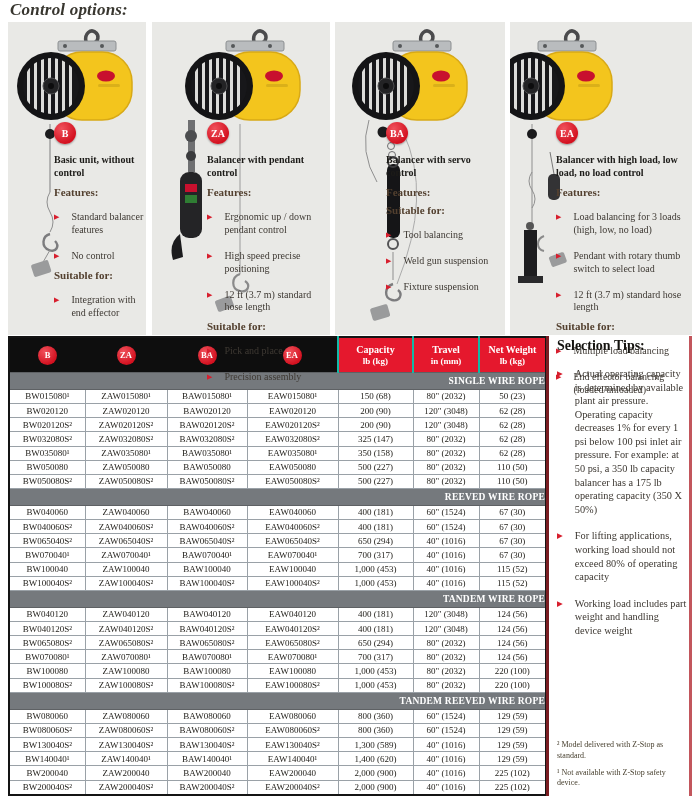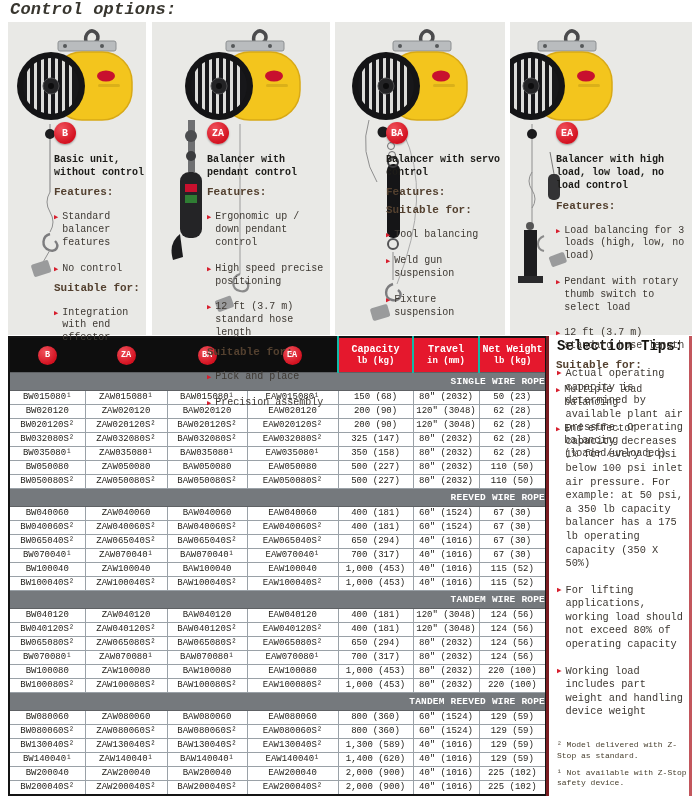--- a/index.html
+++ b/index.html
@@ -1,32 +1,32 @@
 <!DOCTYPE html>
 <html><head>
 <meta charset="utf-8">
 <title>Control options:</title>
 <style>
   html,body{margin:0;padding:0;background:#fff;}
   .page{position:relative;width:695px;height:800px;background:#fff;overflow:hidden;
-        font-family:Liberation Mono, monospace;}
+        font-family:Liberation Serif, serif;}
   .page-title{position:absolute;left:10px;top:0px;font-style:italic;font-weight:600;
         font-size:17px;color:#38362f;letter-spacing:.2px;}
   
   .panel{position:absolute;top:22px;height:313px;background:#e9e9e6;}
   .illus{position:absolute;left:0;top:0;width:100%;height:100%;z-index:0;}
   .ptext{position:absolute;z-index:2;}
   .badge{width:22px;height:22px;border-radius:50%;
         background:radial-gradient(circle at 35% 30%,#f0515b,#d3101f 72%);
         color:#fff;font-weight:bold;font-size:10px;display:flex;align-items:center;
         justify-content:center;margin-bottom:9px;box-shadow:0 1px 2px rgba(0,0,0,.35);}
   .ptitle{font-weight:bold;font-size:10px;line-height:1.32;color:#1c1b18;margin-bottom:7px;}
   .phead{font-weight:bold;font-size:11px;color:#53402f;margin:6px 0 3px;}
   ul.blist{list-style:none;margin:0;padding:0;}
-  ul.blist li{display:flex;gap:4px;font-size:10px;line-height:1.28;color:#3e3933;margin-bottom:3px;margin-top:13px;}
+  ul.blist li{display:flex;gap:12px;font-size:10px;line-height:1.28;color:#3e3933;margin-bottom:3px;margin-top:13px;}
   ul.blist .blt{color:#d71f2e;font-size:7px;line-height:1.8;flex:0 0 auto;}
   
   .tableWrap{position:absolute;left:8px;top:336px;width:537px;height:460px;}
   table.grid{border-collapse:collapse;table-layout:fixed;width:537px;height:460px;
         border:2px solid #141414;}
   .grid th{padding:0;}
   th.model{background:#0e0e0e;height:34px;}
   th.val{background:#e5182d;border-left:2px solid #14b8a6;color:#fff;height:34px;
         font-size:10px;font-weight:bold;line-height:1.2;text-align:center;}
   th.val .h2{font-size:9px;}

